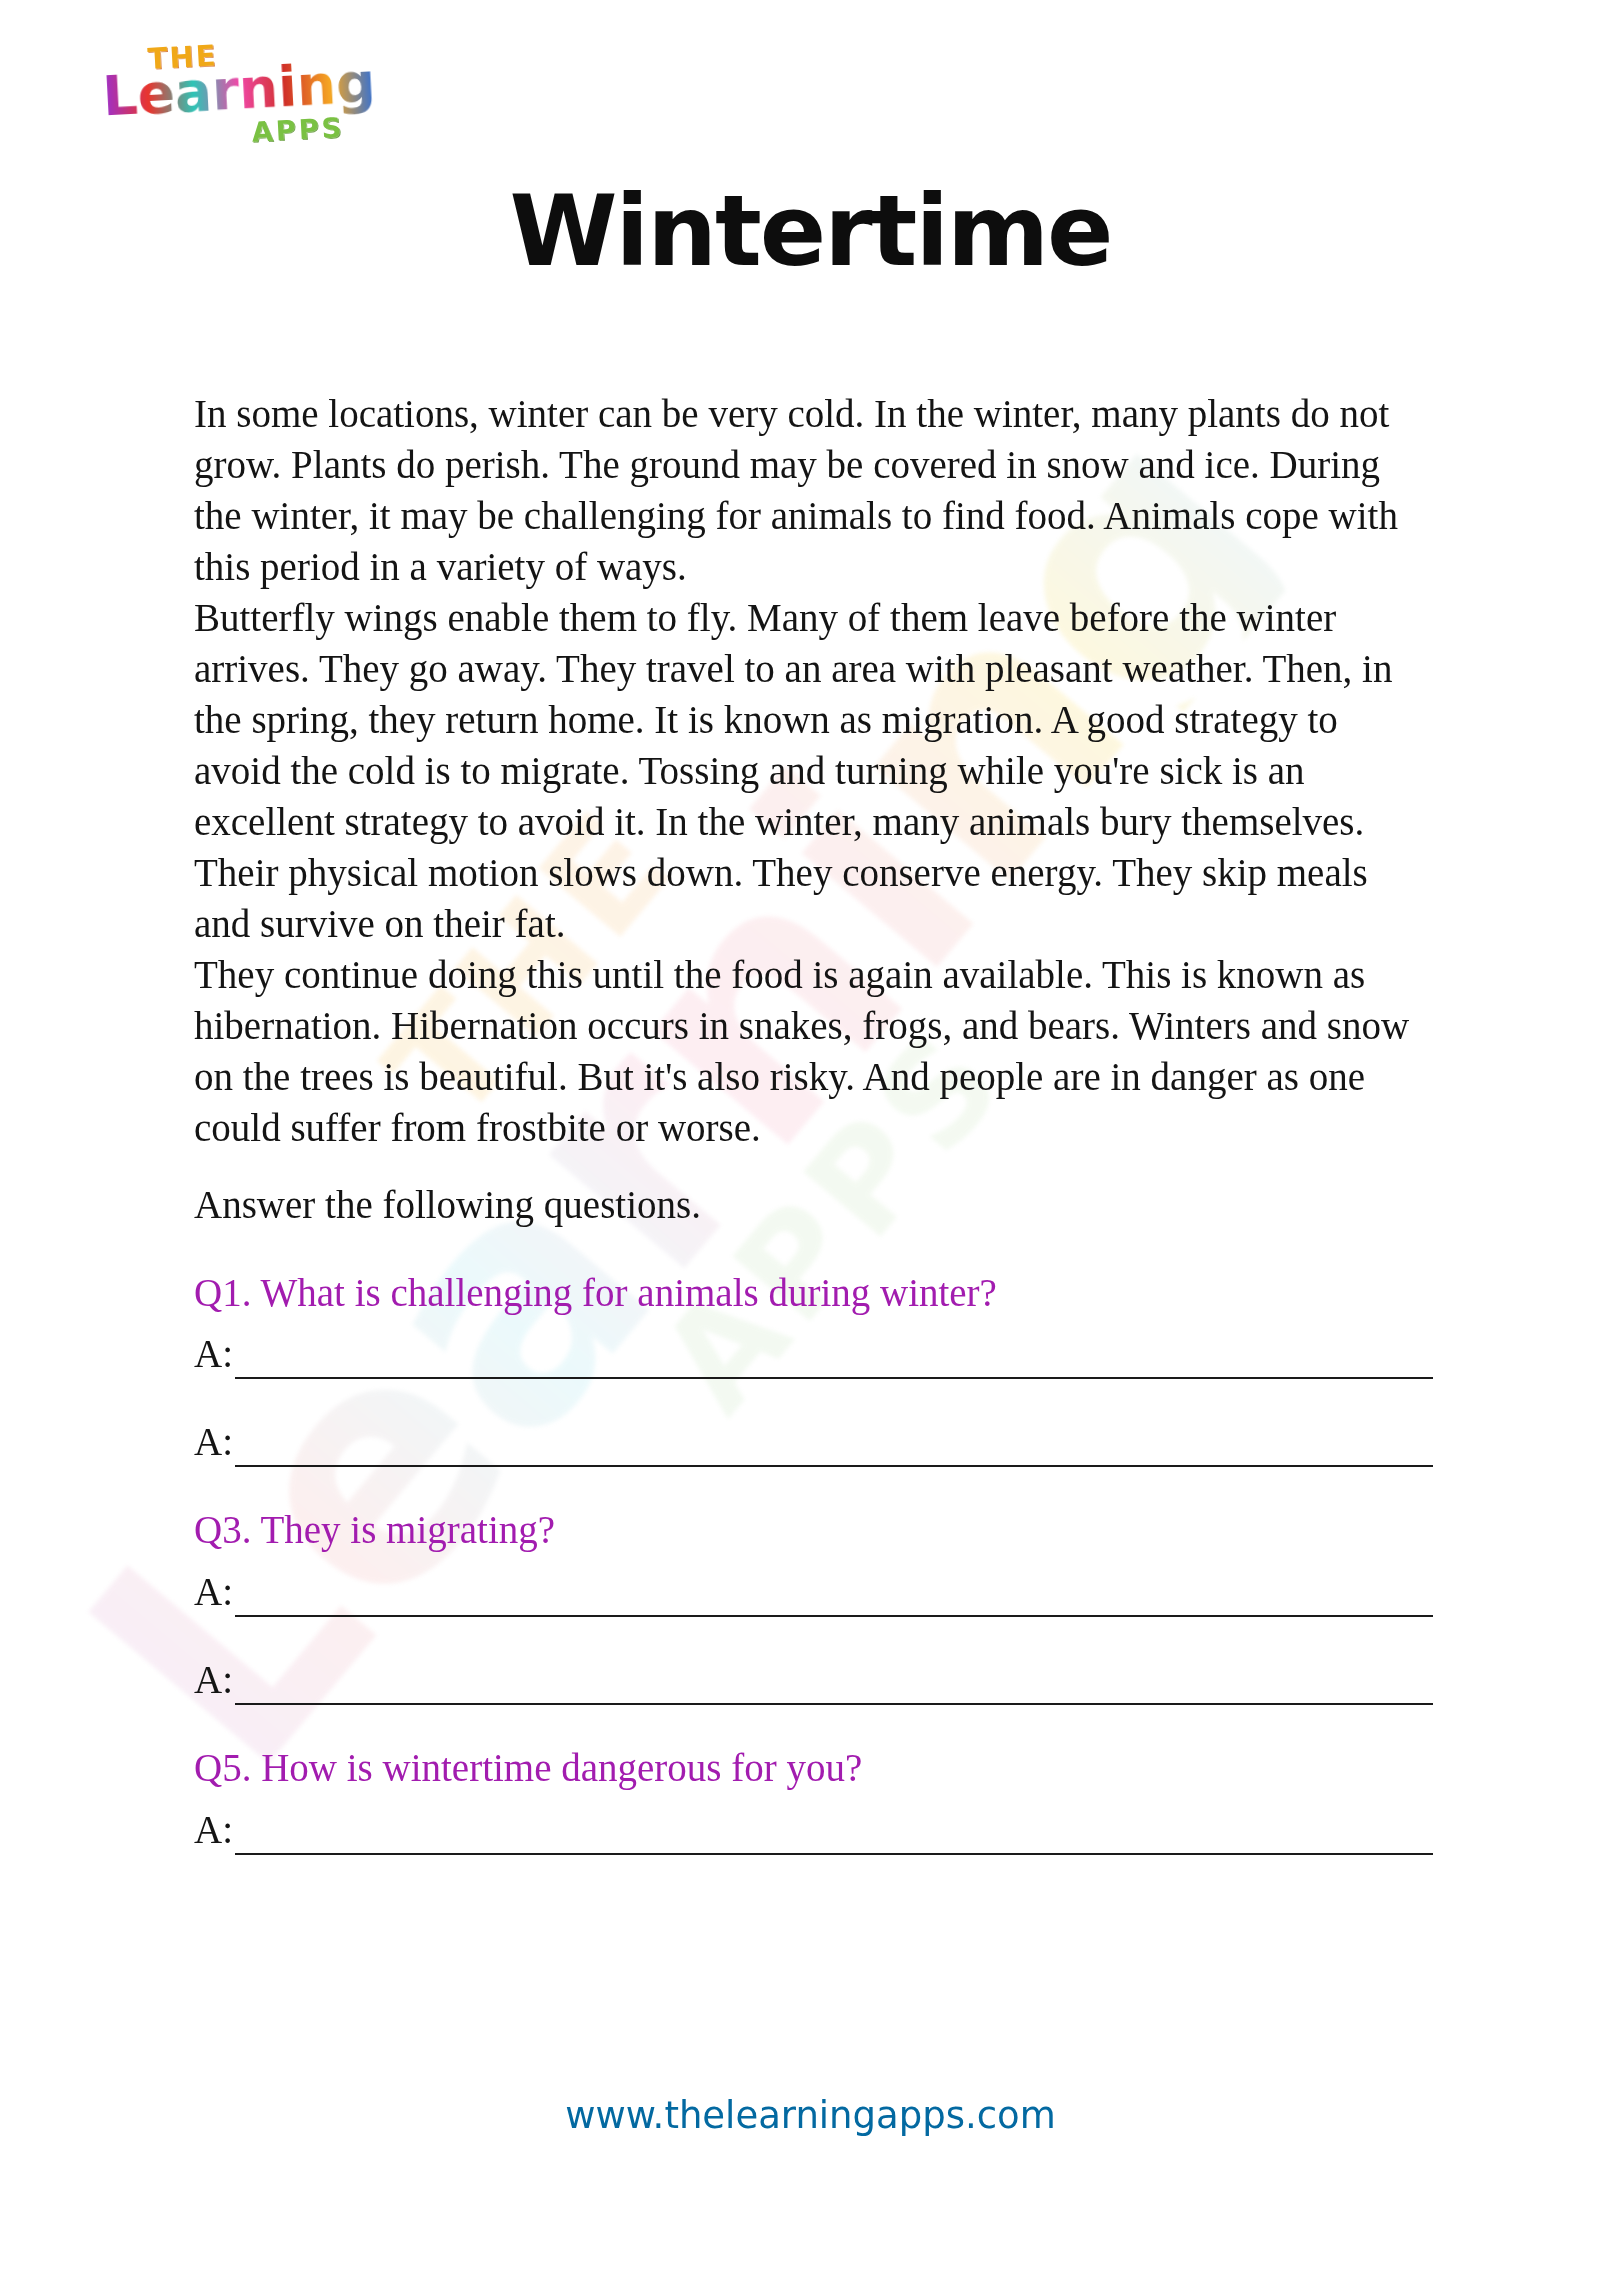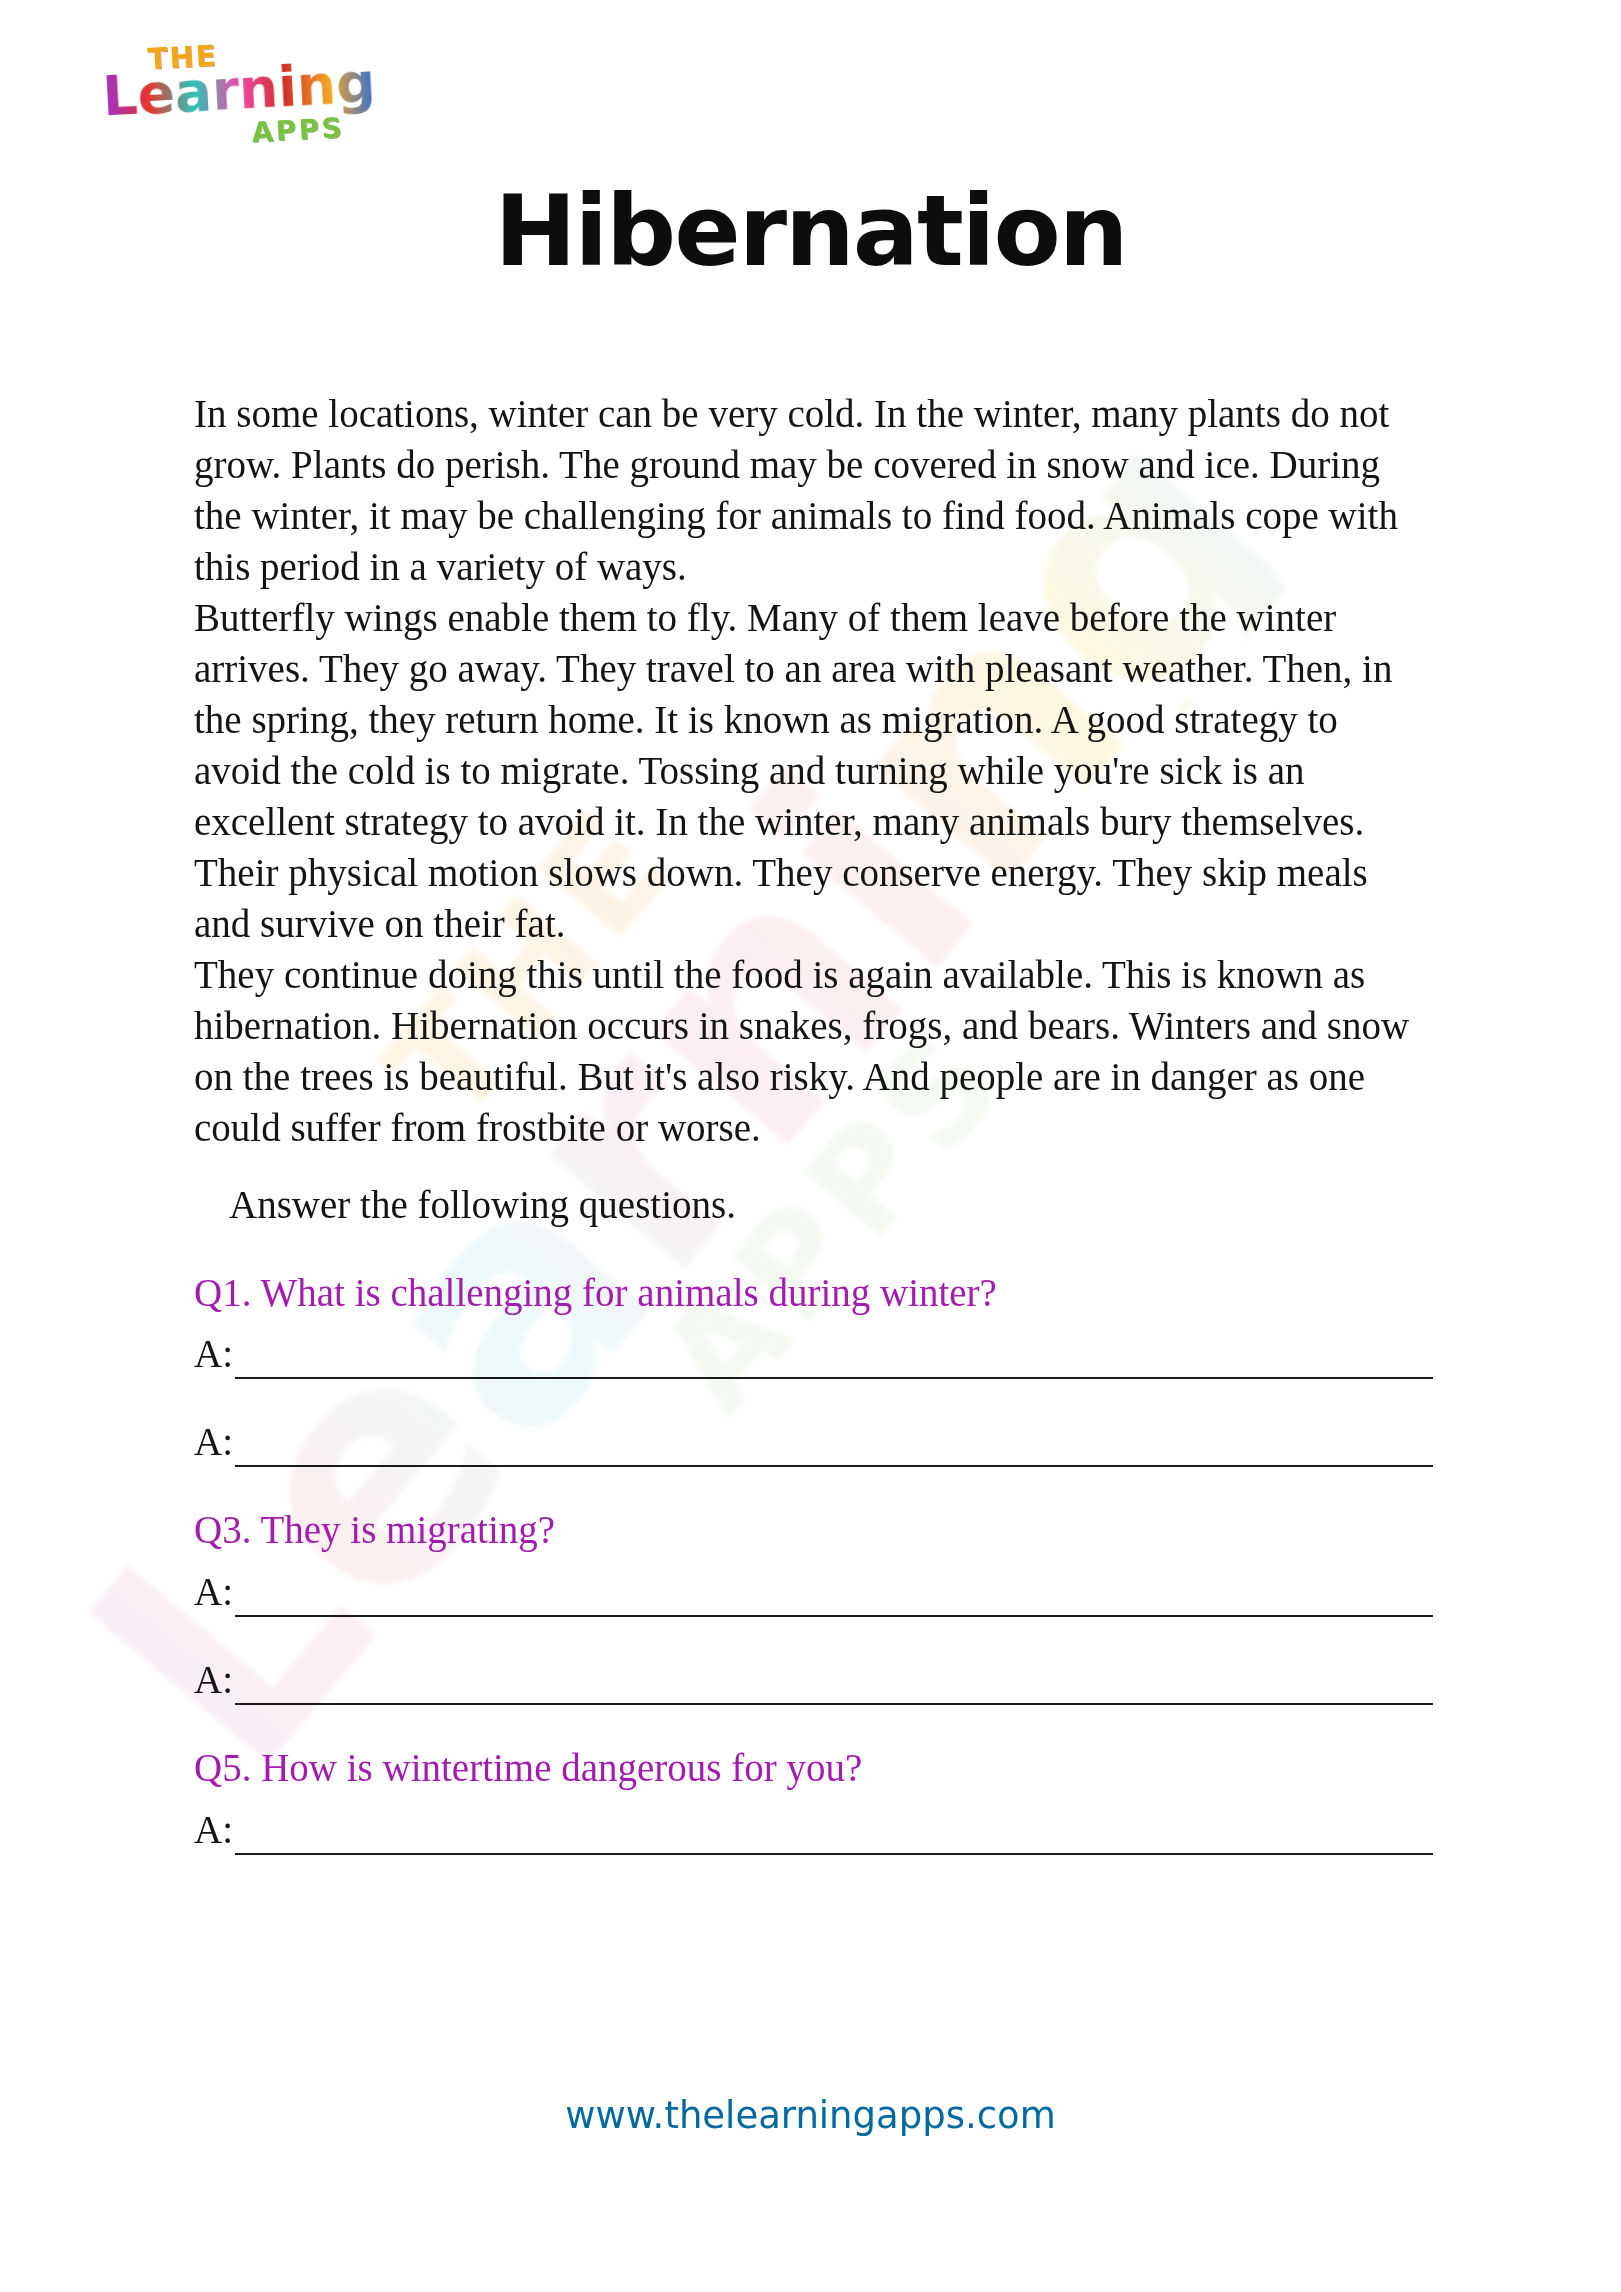--- a/index.html
+++ b/index.html
@@ -111,21 +111,20 @@
     font-size: 39px;
     line-height: 51px;
     color: #141414;
     text-align: left;
   }
   .instruction {
     margin-top: 25.5px;
     font-size: 39px;
     line-height: 51px;
     color: #141414;
-    margin-left: 35px;
   }
 
   
   .questions { margin-top: 37px; }
   .q-block { margin-bottom: 37px; }
   .q-line {
     font-size: 39px;
     line-height: 51px;
     color: #a21caf;
   }
@@ -168,21 +167,21 @@
     <div class="wm-learning">Learning</div>
     <div class="wm-apps">APPS</div>
   </div>
 
   <div class="logo">
     <div class="logo-the">THE</div>
     <div class="logo-learning">Learning</div>
     <div class="logo-apps">APPS</div>
   </div>
 
-  <h1 class="title">Hibernation</h1>
+  <h1 class="title">Wintertime</h1>
 
   <div class="content">
 
     <div class="passage">
       <p>In some locations, winter can be very cold. In the winter, many plants do not grow. Plants do perish. The ground may be covered in snow and ice. During the winter, it may be challenging for animals to find food. Animals cope with this period in a variety of ways.</p>
       <p>Butterfly wings enable them to fly. Many of them leave before the winter arrives. They go away. They travel to an area with pleasant weather. Then, in the spring, they return home. It is known as migration. A good strategy to avoid the cold is to migrate. Tossing and turning while you're sick is an excellent strategy to avoid it. In the winter, many animals bury themselves. Their physical motion slows down. They conserve energy. They skip meals and survive on their fat.</p>
       <p>They continue doing this until the food is again available. This is known as hibernation. Hibernation occurs in snakes, frogs, and bears. Winters and snow on the trees is beautiful. But it's also risky. And people are in danger as one could suffer from frostbite or worse.</p>
     </div>
 
     <div class="instruction">Answer the following questions.</div>

